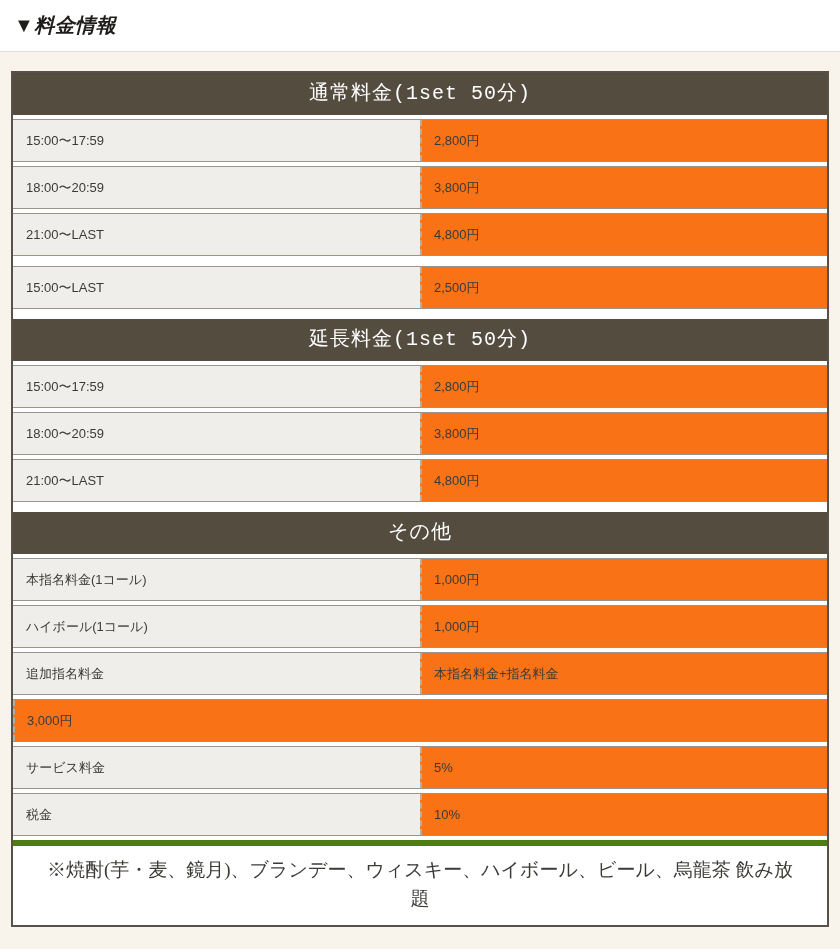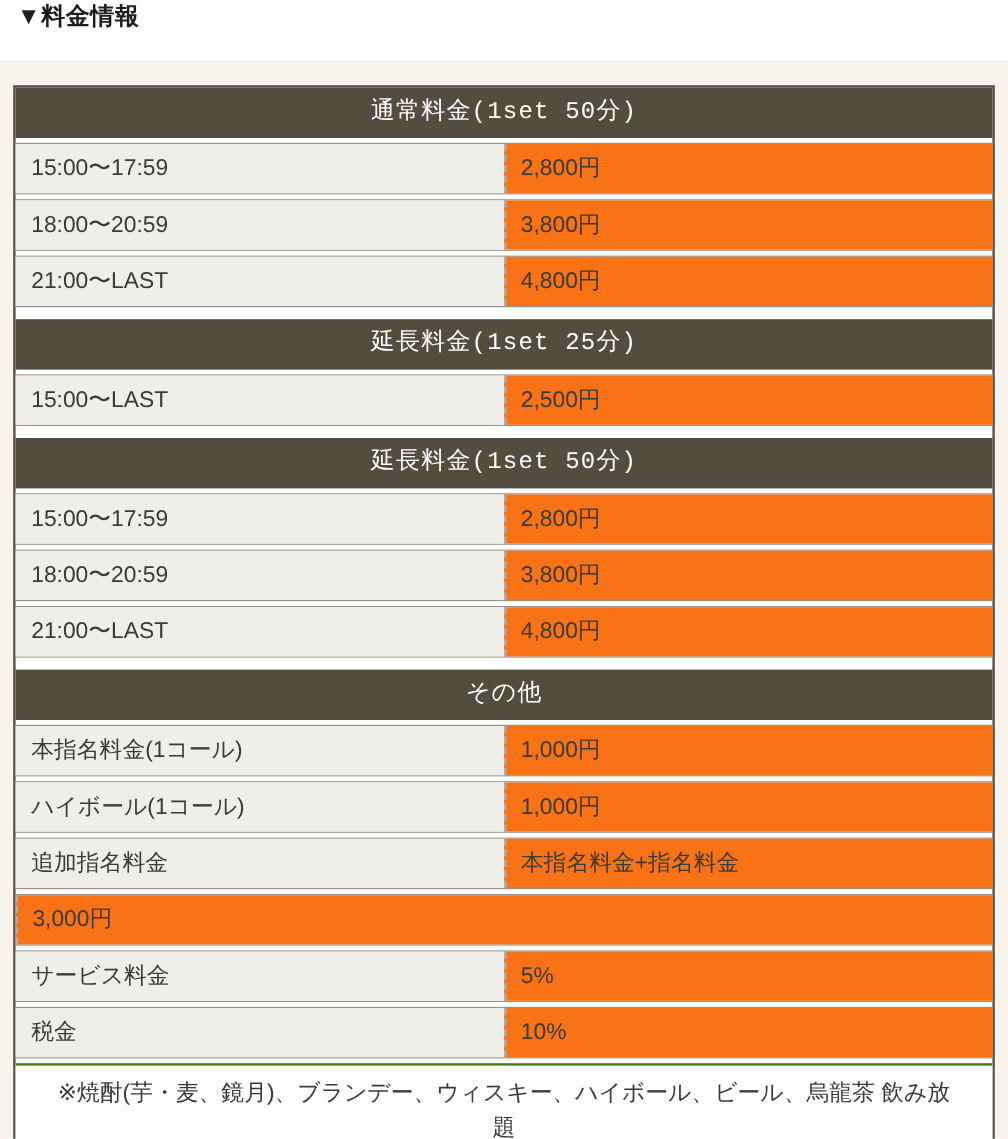--- a/index.html
+++ b/index.html
@@ -9,21 +9,22 @@
     font-family: "Liberation Sans", "DejaVu Sans", sans-serif;
   }
   body { height: 949px; overflow: hidden; }
 
   .titlebar {
     height: 52px;
     background: #ffffff;
     border-bottom: 1px solid #e3e0da;
     display: flex;
     align-items: flex-start;
-    padding: 0 14px;
+    padding: 12px 14px;
+    font-style: italic;
   }
   .page-title {
     font-size: 20px;
     font-weight: 600;
     color: #1f1d1a;
     letter-spacing: 0.5px;
   }
 
   .content {
     background: #f8f4ec;
@@ -51,47 +52,48 @@
   }
 
   .row {
     display: flex;
     margin: 4px 0;
     border-top: 1px solid #9a958c;
     border-bottom: 1px solid #9a958c;
     height: 43px;
   }
   .cell {
-    font-size: 19px;
+    font-size: 13px;
     color: #3c3a36;
     line-height: 41px;
     white-space: nowrap;
     overflow: hidden;
   }
   .cell.label {
     width: 50%;
     background: #f0eeea;
     padding-left: 13px;
   }
   .cell.value {
     flex: 1;
     background: #f97316;
     border-left: 2px dashed #b3ada3;
     padding-left: 12px;
   }
 
   .footnote {
-    border-top: 2px solid #4d7c0f;
+    border-top: 6px solid #4d7c0f;
     margin-top: 4px;
     padding: 9px 28px 11px;
     text-align: center;
     font-size: 19px;
     line-height: 1.55;
     color: #3c3a36;
     background: #ffffff;
+    font-family: Liberation Serif, serif;
   }
 </style>
 </head>
 <body>
 
 <div class="page">
   <div class="titlebar">
     <h2 class="page-title">▼料金情報</h2>
   </div>
 
@@ -107,21 +109,20 @@
           <div class="row">
     <div class="cell label">18:00〜20:59</div>
     <div class="cell value">3,800円</div>
   </div>
           <div class="row">
     <div class="cell label">21:00〜LAST</div>
     <div class="cell value">4,800円</div>
   </div>
         </section>
         <section class="section">
-    <div class="section-header">延長料金(1set 25分)</div>
   <div class="row">
     <div class="cell label">15:00〜LAST</div>
     <div class="cell value">2,500円</div>
   </div>
         </section>
         <section class="section">
     <div class="section-header">延長料金(1set 50分)</div>
   <div class="row">
     <div class="cell label">15:00〜17:59</div>
     <div class="cell value">2,800円</div>

